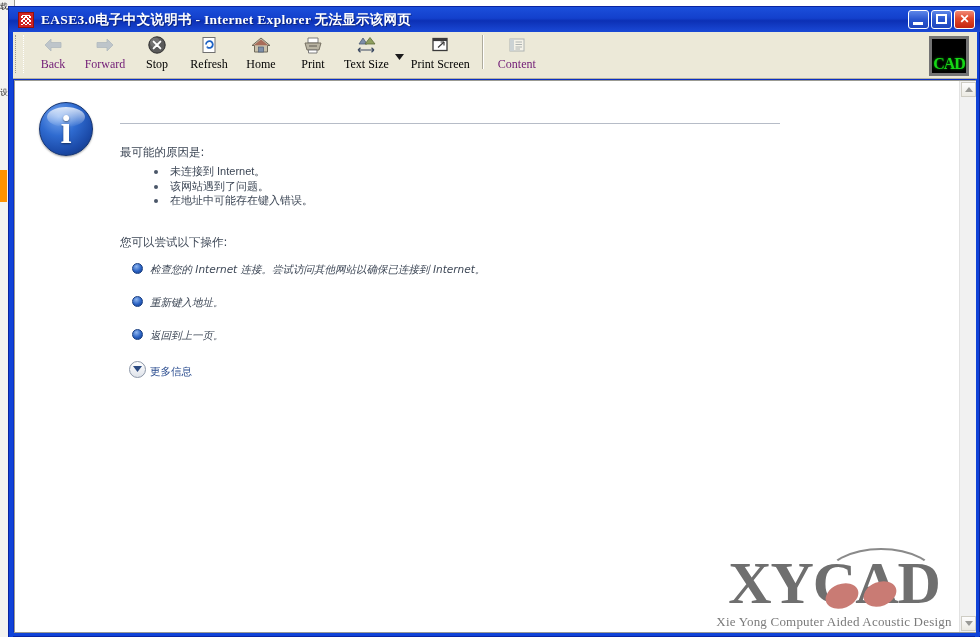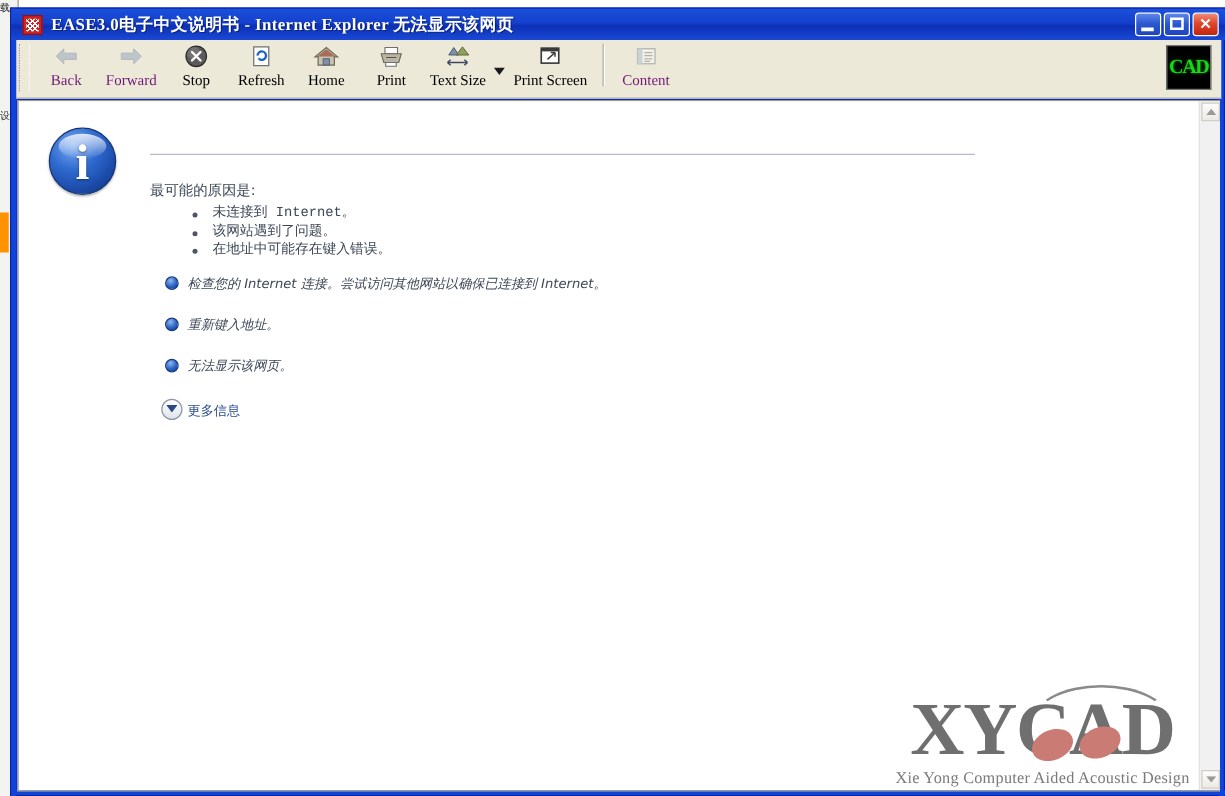--- a/index.html
+++ b/index.html
@@ -206,24 +206,24 @@
     cursor: pointer;
     flex: 0 0 auto;
     padding-top: 8px;
     box-sizing: border-box;
   }
   #brand-logo {
     margin-left: auto;
     margin-right: 8px;
     margin-top: 4px;
     width: 34px; height: 34px;
-    border: 1px solid #737373;
+    border: 3px solid #737373;
     background: #000000;
     display: flex;
-    align-items: center;
+    align-items: flex-end;
     justify-content: center;
     flex: 0 0 auto;
   }
   #brand-logo .lg {
     font-family: "Liberation Serif", serif;
     font-weight: bold;
     font-size: 16px;
     color: #16d916;
     letter-spacing: -1px;
     text-shadow: 0 0 3px #0b7a0b;
@@ -327,21 +327,21 @@
     line-height: 16px;
   }
   #cause-list {
     margin: 5px 0 0 0;
     padding-left: 34px;
     list-style: none;
   }
   #cause-list li {
     font-size: 11px;
     color: #3c4655;
-    font-family: Liberation Mono, monospace;
+    font-family: Liberation Sans, sans-serif;
     line-height: 13.5px;
     padding: 0 0 0 16px;
     margin-bottom: 1px;
     position: relative;
   }
   #cause-list li::before {
     content: "";
     position: absolute;
     left: 0; top: 5px;
     width: 4px; height: 4px;
@@ -618,33 +618,34 @@
         <div id="err-rule"></div>
 
         <div class="sec-head">最可能的原因是:</div>
 
         <ul id="cause-list">
           <li>未连接到 Internet。</li>
           <li>该网站遇到了问题。</li>
           <li>在地址中可能存在键入错误。</li>
         </ul>
 
+        <div class="sec-head" id="actions-head">您可以尝试以下操作:</div>
 
         <ul id="action-list">
           <li>
             <span class="dot"></span>
             <span>检查您的 Internet 连接。尝试访问其他网站以确保已连接到 Internet。</span>
           </li>
           <li>
             <span class="dot"></span>
             <span>重新键入地址。</span>
           </li>
           <li>
             <span class="dot"></span>
-            <span>无法显示该网页。</span>
+            <span>返回到上一页。</span>
           </li>
         </ul>
 
         <div id="more-row">
           <div id="more-chevron">
             <svg width="9" height="6" viewBox="0 0 9 6">
               <path d="M0 0 L9 0 L4.5 6 Z" fill="#2b4a82"></path>
             </svg>
           </div>
           <a id="more-link">更多信息</a>

